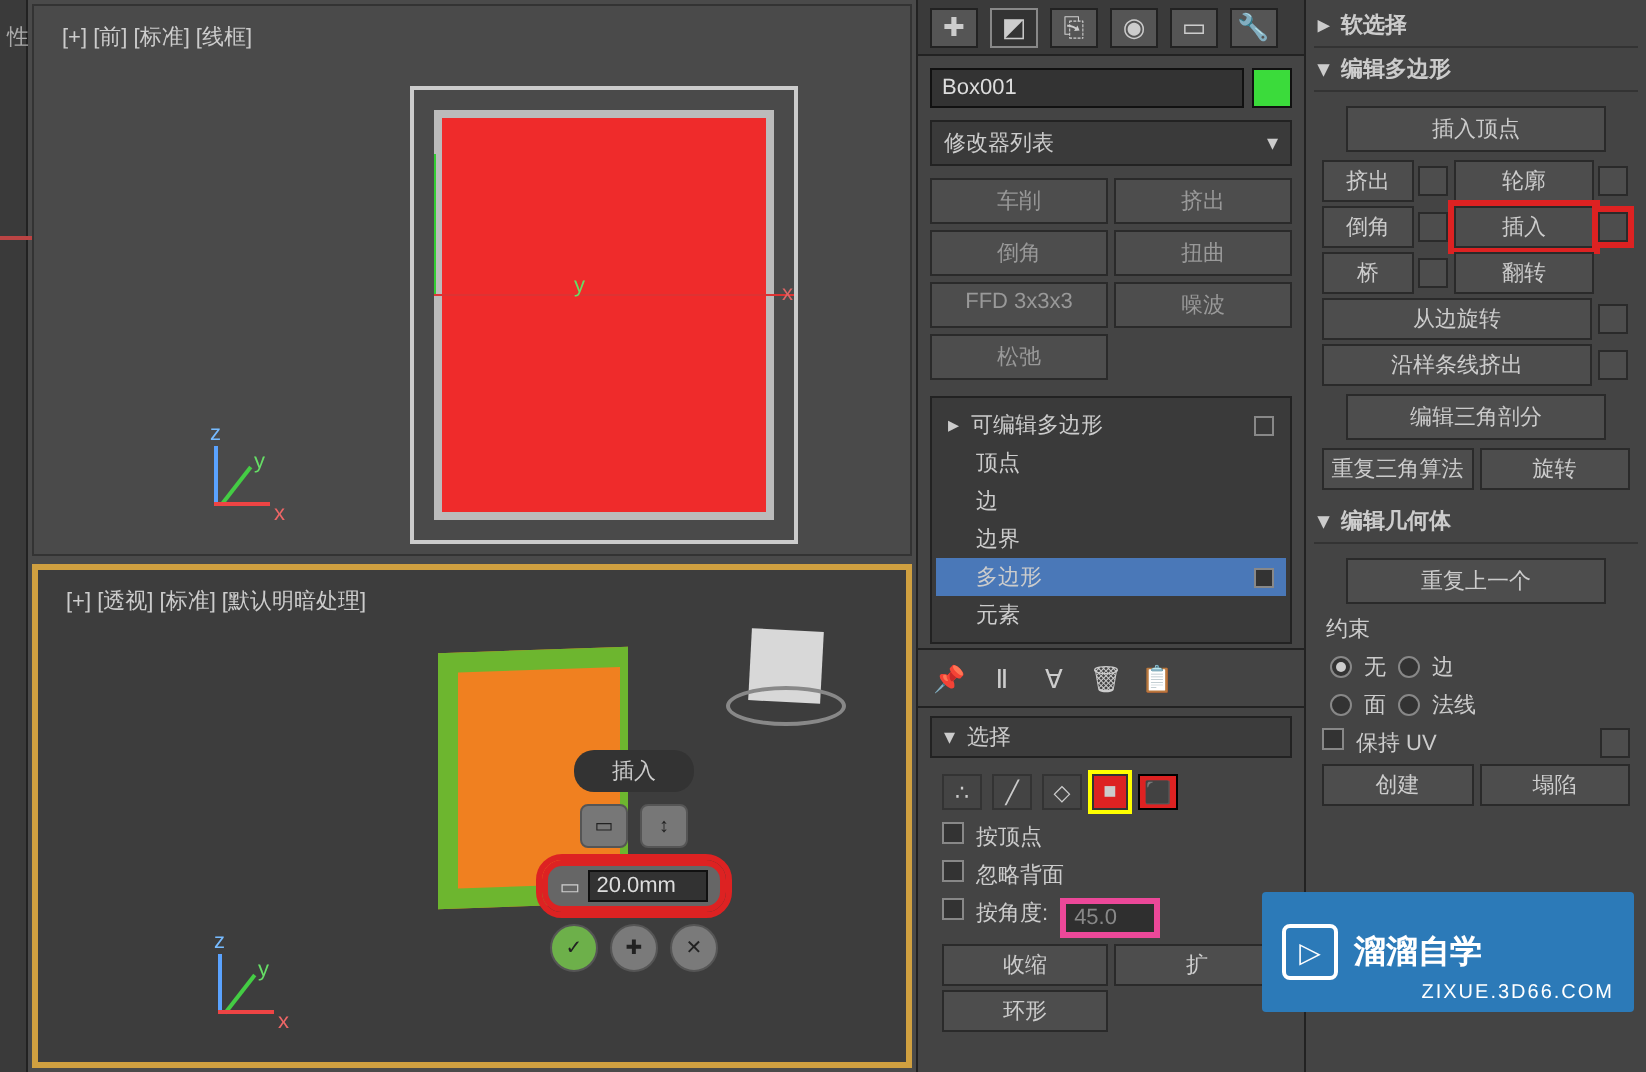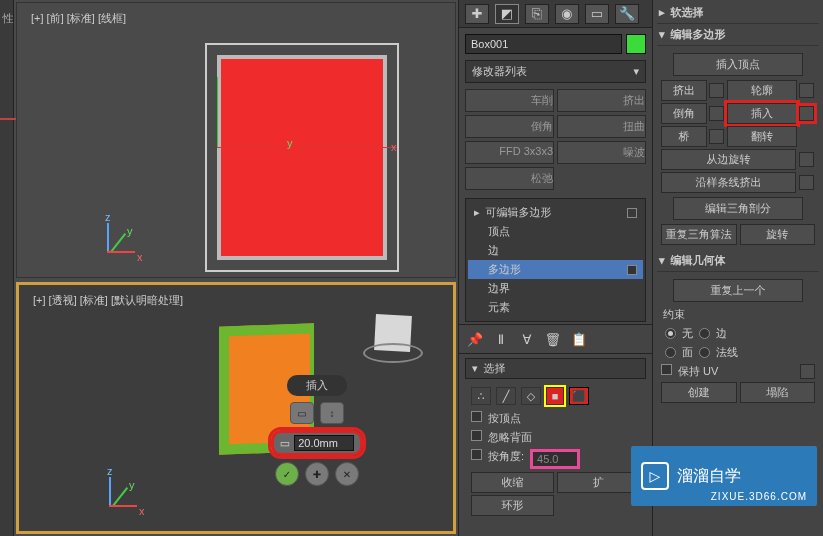--- a/index.html
+++ b/index.html
@@ -38,21 +38,21 @@
 .inset-val input{width:60px;background:#323232;border:1px solid #111;color:#ddd;padding:1px 3px;font-size:11px}
 .cmd-panel{width:194px;background:#444;border-left:1px solid #222;display:flex;flex-direction:column}
 .cmd-tabs{height:28px;display:flex;align-items:center;gap:6px;padding:0 6px;background:#3a3a3a;border-bottom:1px solid #222}
 .ticon{width:24px;height:20px;border:1px solid #222;background:#555;display:flex;align-items:center;justify-content:center;font-size:13px}
 .ticon.sel{background:#333;border-color:#888}
 .name-row{display:flex;gap:4px;padding:6px}
 .name-row input{flex:1;background:#333;border:1px solid #111;color:#ddd;padding:3px 5px}
 .name-row .sw{width:20px;background:#3bdb3b;border:1px solid #111}
 .mod-hdr{background:#3a3a3a;border:1px solid #222;margin:0 6px;padding:3px 6px;display:flex;justify-content:space-between;align-items:center}
 .btn-grid{display:grid;grid-template-columns:1fr 1fr;gap:3px;padding:6px}
-.gbtn{background:#4d4d4d;border:1px solid #2a2a2a;padding:3px 0;text-align:right;color:#999}
+.gbtn{background:#4d4d4d;border:1px solid #2a2a2a;padding:3px 0;text-align:center;color:#999}
 .stack{margin:2px 6px;border:1px solid #222;background:#3a3a3a;padding:4px 2px}
 .stack-row{padding:2px 6px;display:flex;align-items:center;gap:6px}
 .stack-row.sel{background:#4a78b8;color:#fff}
 .stack-row .sq{width:10px;height:10px;border:1px solid #888;margin-left:auto}
 .sub{padding-left:20px}
 .mini-tools{display:flex;gap:10px;padding:6px 8px;border-top:1px solid #222;border-bottom:1px solid #222}
 .mini{width:16px;height:16px;display:flex;align-items:center;justify-content:center;font-size:13px}
 .rollout{margin:4px 6px}
 .roll-hdr{background:#3c3c3c;border:1px solid #222;padding:2px 6px;display:flex;align-items:center;gap:6px}
 .roll-body{padding:4px 2px}
@@ -71,21 +71,21 @@
 .tbtn{background:#4d4d4d;border:1px solid #2a2a2a;padding:2px 0;text-align:center;font-size:11px}
 .sqbtn{width:15px;height:15px;background:#4d4d4d;border:1px solid #2a2a2a}
 .hl-red{outline:3px solid #d22}
 .rp-row2{display:grid;grid-template-columns:1fr 16px;gap:3px;padding:1px 4px;align-items:center}
 .rp-row3{display:grid;grid-template-columns:1fr 1fr;gap:3px;padding:1px 4px}
 .radio-row{display:flex;gap:6px;padding:2px 8px;align-items:center}
 .radio{width:11px;height:11px;border:1px solid #888;border-radius:50%;background:#333}
 .radio.on::after{content:"";display:block;width:5px;height:5px;background:#ccc;border-radius:50%;margin:2px}
 .watermark{position:absolute;right:6px;bottom:30px;width:186px;height:60px;background:#2c7ab8;display:flex;align-items:center;gap:8px;padding:0 10px;border-radius:2px}
 .watermark .pl{width:28px;height:28px;border:2px solid #fff;border-radius:4px;display:flex;align-items:center;justify-content:center;color:#fff;font-size:14px}
-.watermark .tx{color:#fff;font-size:16px;font-weight:normal}
+.watermark .tx{color:#fff;font-size:16px;font-weight:bold}
 .watermark .sub{color:#fff;font-size:10px;position:absolute;right:10px;bottom:4px;letter-spacing:1px}
 .divline{position:absolute;left:0;top:118px;width:56px;height:2px;background:#b44}
 </style>
 </head>
 <body>
 
 <div class="app">
   <div class="left-edge">
     <div class="left-edge-tab">性</div>
   </div>
@@ -171,25 +171,25 @@
       <div class="gbtn">倒角</div>
       <div class="gbtn">扭曲</div>
       <div class="gbtn">FFD 3x3x3</div>
       <div class="gbtn">噪波</div>
       <div class="gbtn">松弛</div>
     </div>
     <div class="stack">
       <div class="stack-row">▸ <span>可编辑多边形</span><span class="sq"></span></div>
       <div class="stack-row sub">顶点</div>
       <div class="stack-row sub">边</div>
+      <div class="stack-row sub">边界</div>
       <div class="stack-row sub sel">
           <span>多边形</span>
           <span class="sq" style="background:#333"></span>
         </div>
-      <div class="stack-row sub">边界</div>
       <div class="stack-row sub">元素</div>
     </div>
     <div class="mini-tools">
       <div class="mini">📌</div>
       <div class="mini">Ⅱ</div>
       <div class="mini">∀</div>
       <div class="mini">🗑</div>
       <div class="mini">📋</div>
     </div>
     <div class="rollout">

